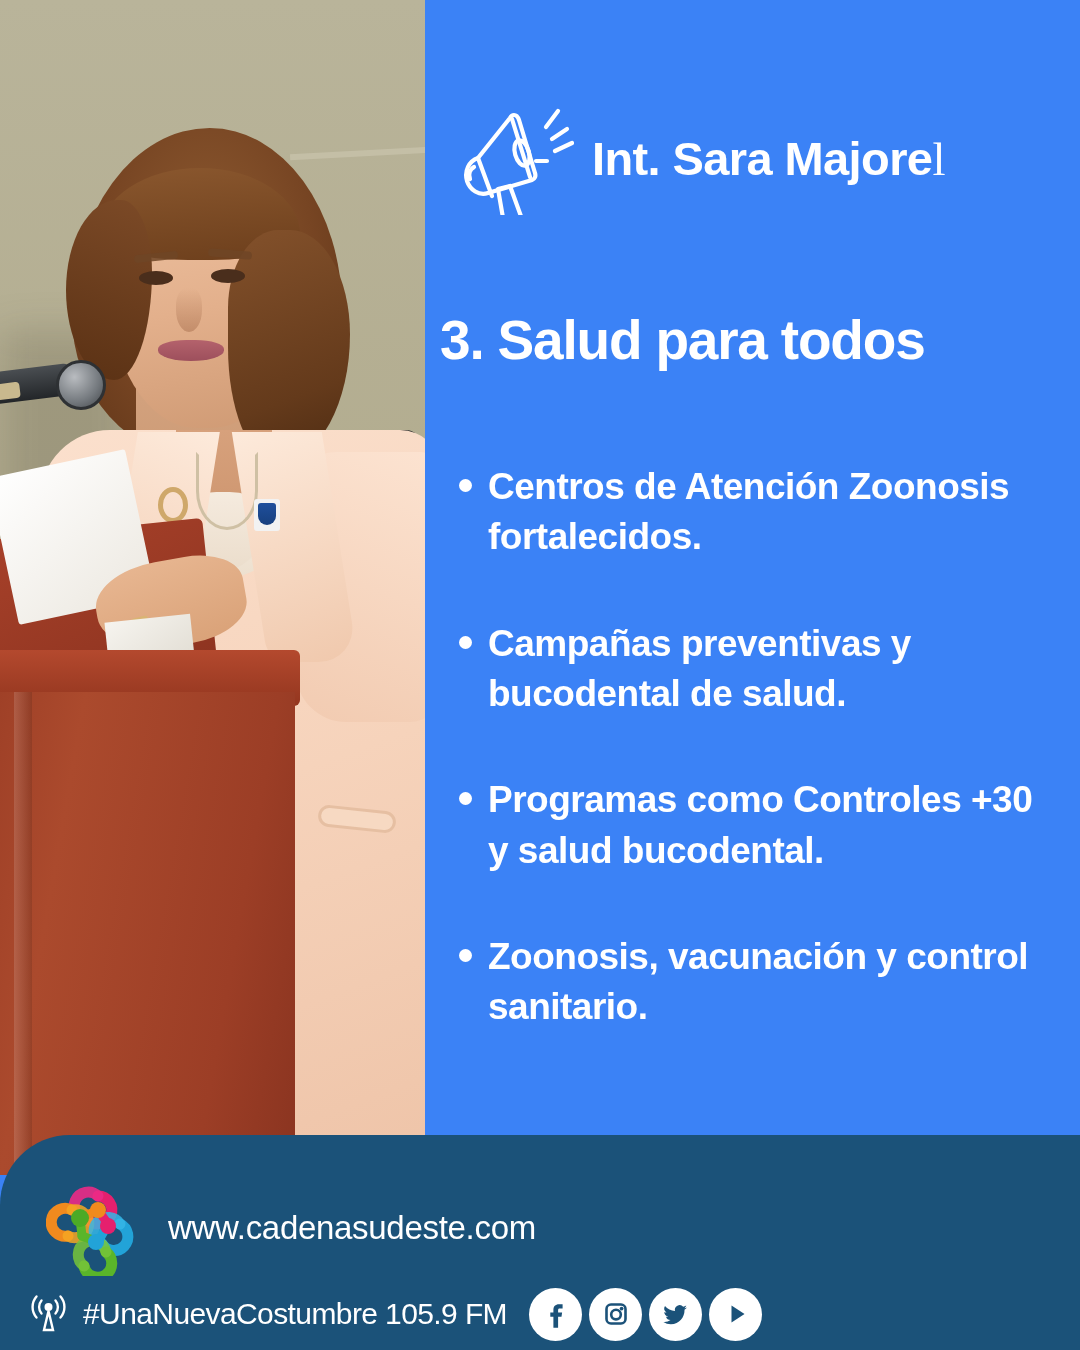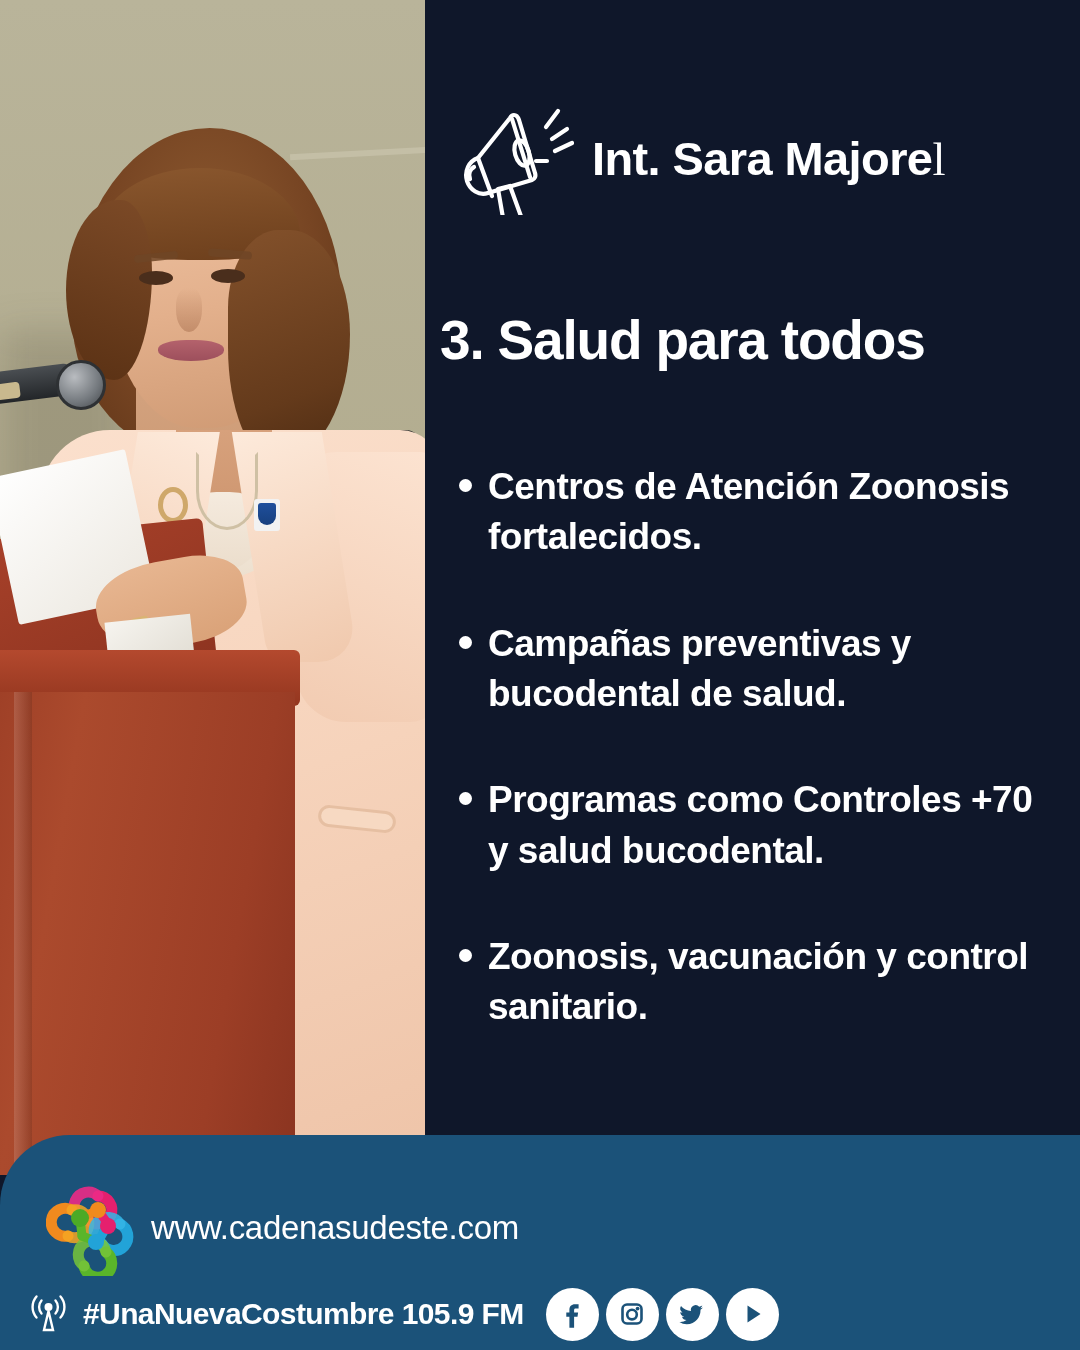--- a/index.html
+++ b/index.html
@@ -7,21 +7,21 @@
     padding: 0;
     background: #ffffff;
   }
   * { box-sizing: border-box; }
 
   .poster {
     position: relative;
     width: 1080px;
     height: 1350px;
     overflow: hidden;
-    background: #0f172a;
+    background: #3b82f6;
     font-family: "Liberation Sans", sans-serif;
   }
 
   
   .photo-panel {
     position: absolute;
     left: 0; top: 0;
     width: 425px;
     height: 1175px;
     overflow: hidden;
@@ -410,21 +410,21 @@
     width: 1080px;
     height: 215px;
     background: #1b5279;
     border-top-left-radius: 70px;
   }
   .footer-site {
     position: absolute;
     left: 46px; top: 1180px;
     display: flex;
     align-items: center;
-    gap: 9px;
+    gap: 26px;
   }
   .brand-logo { width: 96px; height: 96px; flex: none; }
   .site-url {
     color: #ffffff;
     font-size: 33px;
     font-weight: 400;
     letter-spacing: -0.3px;
   }
 
   
@@ -436,21 +436,21 @@
     display: flex;
     align-items: center;
     padding-left: 26px;
     padding-right: 24px;
     gap: 0;
   }
   .radio-icon { width: 45px; height: 45px; flex: none; }
   .radio-text {
     color: #ffffff;
     font-size: 30px;
-    font-weight: 700;
+    font-weight: 400;
     letter-spacing: -0.6px;
     margin-left: 12px;
     white-space: nowrap;
   }
   .social-row {
     display: flex;
     align-items: center;
     gap: 7px;
     margin-left: 22px;
   }
@@ -553,21 +553,21 @@
     <li class="bullet-item">
       <span class="bullet-dot"></span>
       <span>Centros de Atención Zoonosis fortalecidos.</span>
     </li>
     <li class="bullet-item">
       <span class="bullet-dot"></span>
       <span>Campañas preventivas y bucodental de salud.</span>
     </li>
     <li class="bullet-item">
       <span class="bullet-dot"></span>
-      <span>Programas como Controles +70 y salud bucodental.</span>
+      <span>Programas como Controles +30 y salud bucodental.</span>
     </li>
     <li class="bullet-item">
       <span class="bullet-dot"></span>
       <span> Zoonosis, vacunación y control sanitario.</span>
     </li>
   </ul>
 
   <div class="footer-band"></div>
 
   <div class="footer-site">

